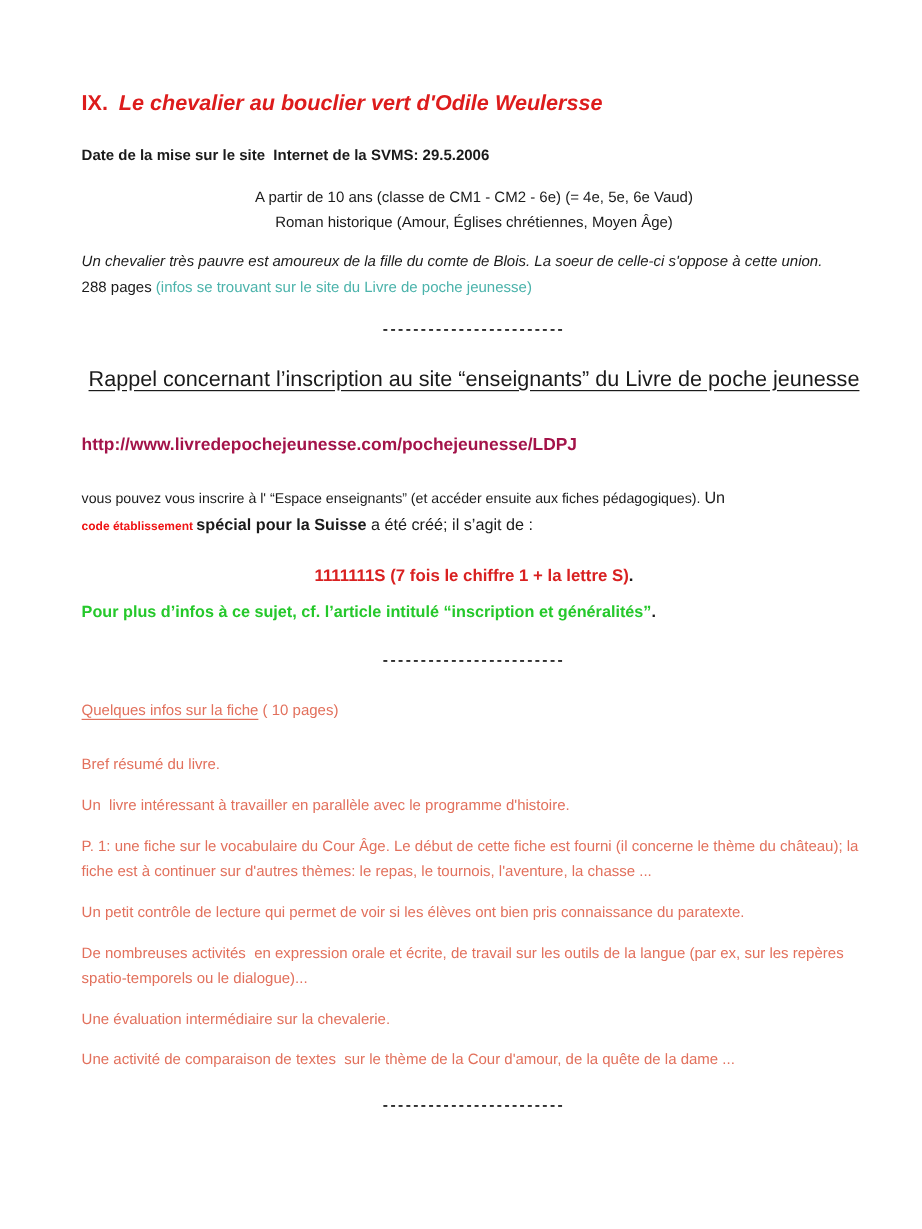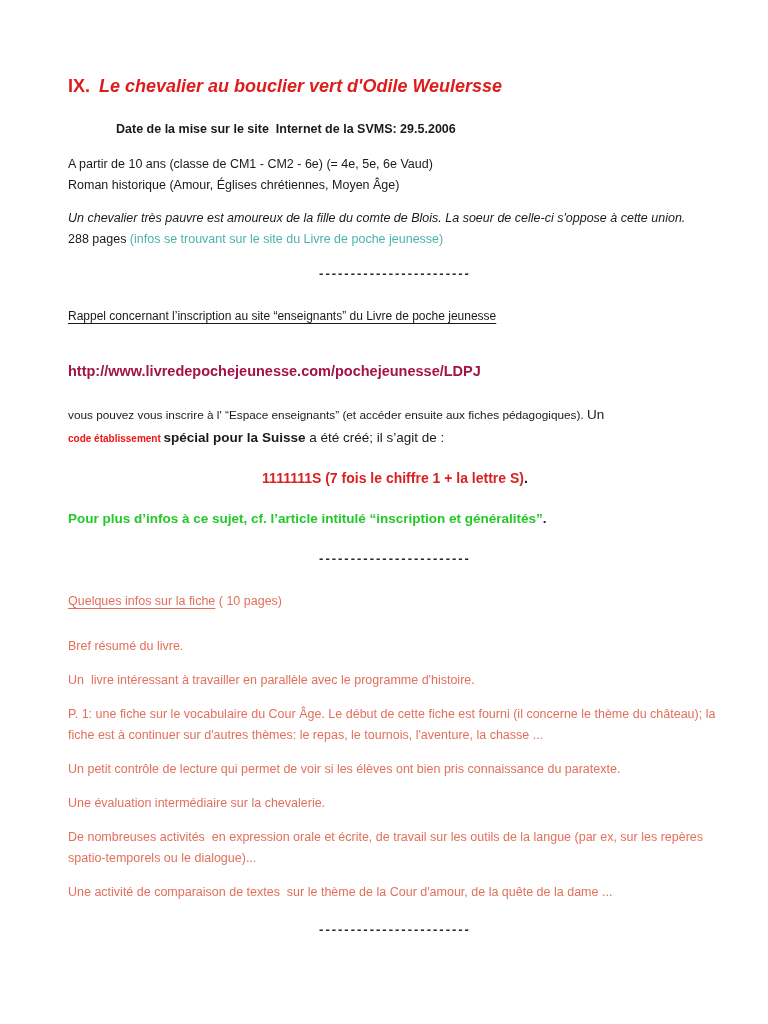--- a/index.html
+++ b/index.html
@@ -27,42 +27,43 @@
   .title{
     margin:8px 0 0 0;
     font-size:18px;
     line-height:24px;
     font-weight:bold;
     color:var(--title-red);
     white-space:pre-wrap;
   }
   .title .numeral{font-style:normal;margin-right:9px;}
   .title .text{font-style:italic;}
-  .date-line{margin-top:23px;font-size:12.5px;line-height:16px;font-weight:bold;margin-left:48px;}
-  .meta-block{margin-top:17px;font-size:12.5px;line-height:21px;}
+  .date-line{margin-top:23px;font-size:12.5px;line-height:16px;font-weight:bold;}
+  .meta-block{margin-top:17px;font-size:12.5px;line-height:21px;text-align:center;}
   .summary-block{margin-top:12px;font-size:12.5px;line-height:21px;max-width:660px;}
   .summary{font-style:italic;margin-top:46px;}
   .pages-note{color:var(--teal);}
   .sep{
     margin-top:16px;
     text-align:center;
     font-size:13px;
     line-height:16px;
     letter-spacing:2px;
     font-weight:bold;
     color:#2a2a2a;
   }
   .sep-2{margin-top:22px;}
   .sep-3{margin-top:19px;}
   .rappel-heading{
     margin-top:24px;
-    font-size:12px;
+    font-size:18px;
     line-height:20px;
     text-decoration:underline;
     text-underline-offset:3px;
+    text-align:center;
   }
   .address-intro{margin-top:22px;font-size:14.5px;line-height:20px;}
   .url-line{margin-top:35px;font-size:14.5px;line-height:20px;}
   .url-link{
     color:var(--url-red);
     font-weight:bold;
     text-decoration:none;
   }
   .signup{margin-top:23px;font-size:11.8px;line-height:22.5px;max-width:665px;}
   .signup .big{font-size:13.5px;}
@@ -71,21 +72,21 @@
   .code-line{
     margin-top:18px;
     text-align:center;
     font-size:14px;
     line-height:20px;
     font-weight:bold;
     color:var(--code-red);
   }
   .code-line .end{color:var(--ink);}
   .green-line{
-    margin-top:21px;
+    margin-top:11px;
     font-size:13.5px;
     line-height:20px;
     font-weight:bold;
     color:var(--green);
   }
   .green-line .end{color:var(--ink);}
   .fiche-heading{
     margin-top:24px;
     font-size:12.5px;
     line-height:20px;
@@ -131,19 +132,19 @@
   <p class="green-line"><span>Pour plus d’infos à ce sujet, cf. l’article intitulé “inscription et généralités”</span><span class="end">.</span></p>
 
   <p class="sep sep-2">------------------------</p>
 
   <p class="fiche-heading"><span class="underlined">Quelques infos sur la fiche</span><span> ( 10 pages)</span></p>
 
   <p class="fiche-item first">Bref résumé du livre.</p>
   <p class="fiche-item">Un  livre intéressant à travailler en parallèle avec le programme d'histoire.</p>
   <p class="fiche-item">P. 1: une fiche sur le vocabulaire du Cour Âge. Le début de cette fiche est fourni (il concerne le thème du château); la fiche est à continuer sur d'autres thèmes: le repas, le tournois, l'aventure, la chasse ...</p>
   <p class="fiche-item">Un petit contrôle de lecture qui permet de voir si les élèves ont bien pris connaissance du paratexte.</p>
+  <p class="fiche-item">De nombreuses activités  en expression orale et écrite, de travail sur les outils de la langue (par ex, sur les repères spatio-temporels ou le dialogue)...</p>
   <p class="fiche-item">Une évaluation intermédiaire sur la chevalerie.</p>
-  <p class="fiche-item">De nombreuses activités  en expression orale et écrite, de travail sur les outils de la langue (par ex, sur les repères spatio-temporels ou le dialogue)...</p>
   <p class="fiche-item">Une activité de comparaison de textes  sur le thème de la Cour d'amour, de la quête de la dame ...</p>
 
   <p class="sep sep-3">------------------------</p>
 
 </div>
 
 </body></html>

